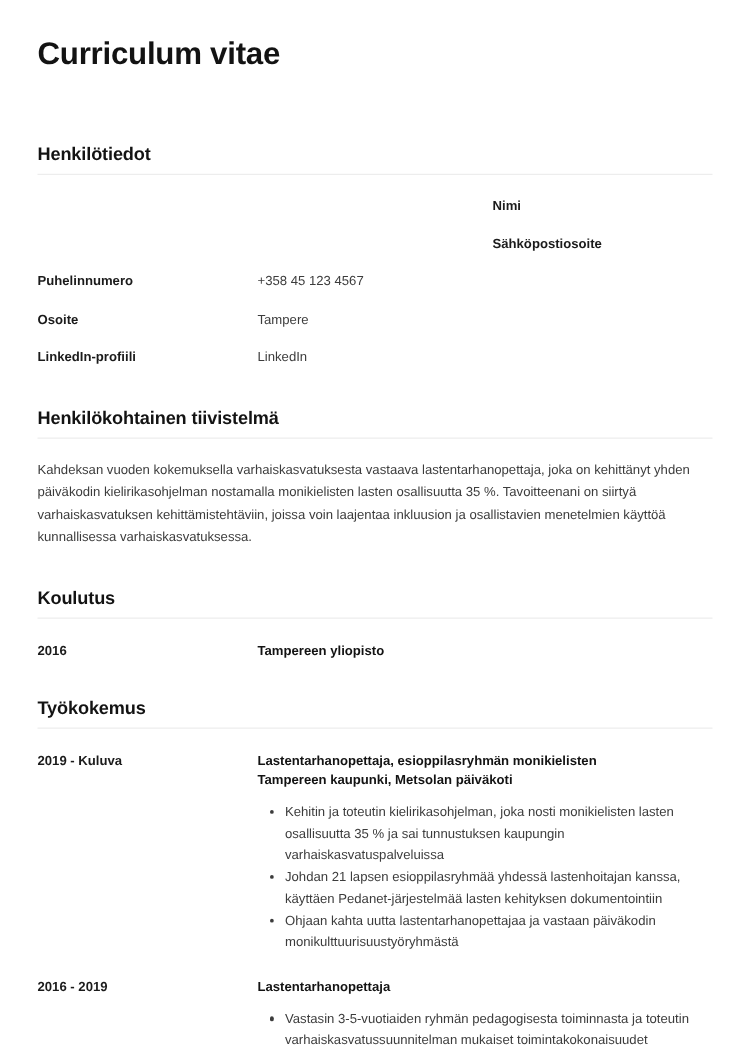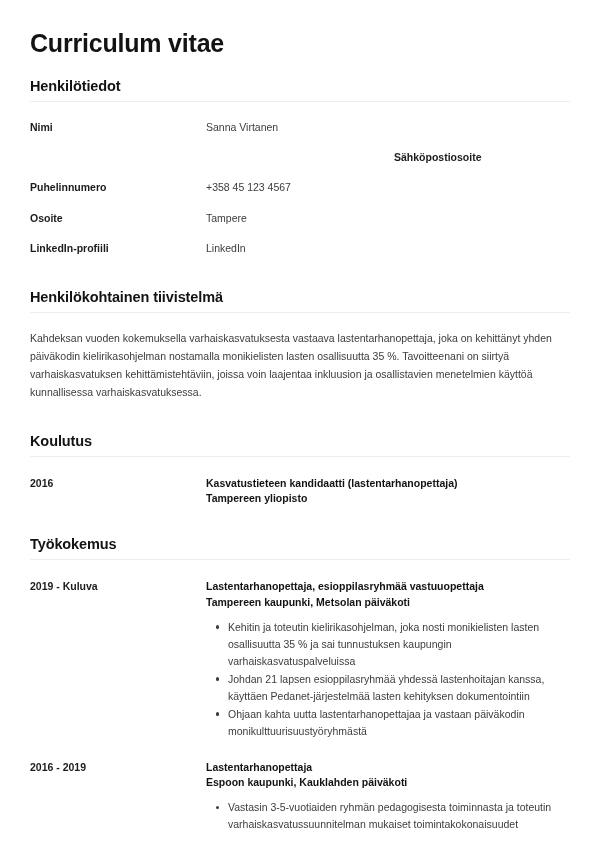--- a/index.html
+++ b/index.html
@@ -47,21 +47,21 @@
     padding-bottom: 7px;
     letter-spacing: -0.1px;
   }
   .section-rule {
     height: 1px;
     background: #ededed;
     width: 100%;
     margin: 0 0 4px 0;
   }
 
-  .section-personal   { margin-top: 20px; }
+  .section-personal   { margin-top: 58px; }
   .section-summary    { margin-top: 34px; }
   .section-education  { margin-top: 32px; }
   .section-experience { margin-top: 30px; }
 
   
   .row {
     display: flex;
     align-items: flex-start;
     width: 100%;
     justify-content: flex-end;
@@ -160,21 +160,20 @@
 <div class="page">
 
   <h1 class="doc-title">Curriculum vitae</h1>
 
   <div class="section section-personal">
     <h2 class="section-title">Henkilötiedot</h2>
     <div class="section-rule"></div>
     <div>
       <div class="row personal-row">
         <div class="row-label">Nimi</div>
-        <div class="row-value">Sanna Virtanen</div>
       </div>
       <div class="row personal-row">
         <div class="row-label">Sähköpostiosoite</div>
       </div>
       <div class="row personal-row">
         <div class="row-label">Puhelinnumero</div>
         <div class="row-value">+358 45 123 4567</div>
       </div>
       <div class="row personal-row">
         <div class="row-label">Osoite</div>
@@ -192,48 +191,46 @@
     <div class="section-rule"></div>
     <p class="summary-text">Kahdeksan vuoden kokemuksella varhaiskasvatuksesta vastaava lastentarhanopettaja, joka on kehittänyt yhden päiväkodin kielirikasohjelman nostamalla monikielisten lasten osallisuutta 35 %. Tavoitteenani on siirtyä varhaiskasvatuksen kehittämistehtäviin, joissa voin laajentaa inkluusion ja osallistavien menetelmien käyttöä kunnallisessa varhaiskasvatuksessa.</p>
   </div>
 
   <div class="section section-education">
     <h2 class="section-title">Koulutus</h2>
     <div class="section-rule"></div>
     <div class="entry">
       <div class="entry-date">2016</div>
       <div class="entry-body">
-        <div class="entry-role">Kasvatustieteen kandidaatti (lastentarhanopettaja)</div>
         <div class="entry-org">Tampereen yliopisto</div>
       </div>
     </div>
   </div>
 
   <div class="section section-experience">
     <h2 class="section-title">Työkokemus</h2>
     <div class="section-rule"></div>
 
     <div class="entry">
       <div class="entry-date">2019 - Kuluva</div>
       <div class="entry-body">
-        <div class="entry-role">Lastentarhanopettaja, esioppilasryhmää vastuuopettaja</div>
+        <div class="entry-role">Lastentarhanopettaja, esioppilasryhmän monikielisten</div>
         <div class="entry-org">Tampereen kaupunki, Metsolan päiväkoti</div>
         <ul class="entry-bullets">
           <li>Kehitin ja toteutin kielirikasohjelman, joka nosti monikielisten lasten osallisuutta 35 % ja sai tunnustuksen kaupungin varhaiskasvatuspalveluissa</li>
           <li>Johdan 21 lapsen esioppilasryhmää yhdessä lastenhoitajan kanssa, käyttäen Pedanet-järjestelmää lasten kehityksen dokumentointiin</li>
           <li>Ohjaan kahta uutta lastentarhanopettajaa ja vastaan päiväkodin monikulttuurisuustyöryhmästä</li>
         </ul>
       </div>
     </div>
 
     <div class="entry">
       <div class="entry-date">2016 - 2019</div>
       <div class="entry-body">
         <div class="entry-role">Lastentarhanopettaja</div>
-        <div class="entry-org">Espoon kaupunki, Kauklahden päiväkoti</div>
         <ul class="entry-bullets">
           <li>Vastasin 3-5-vuotiaiden ryhmän pedagogisesta toiminnasta ja toteutin varhaiskasvatussuunnitelman mukaiset toimintakokonaisuudet</li>
 
         </ul>
       </div>
     </div>
   </div>
 
 </div>
 

